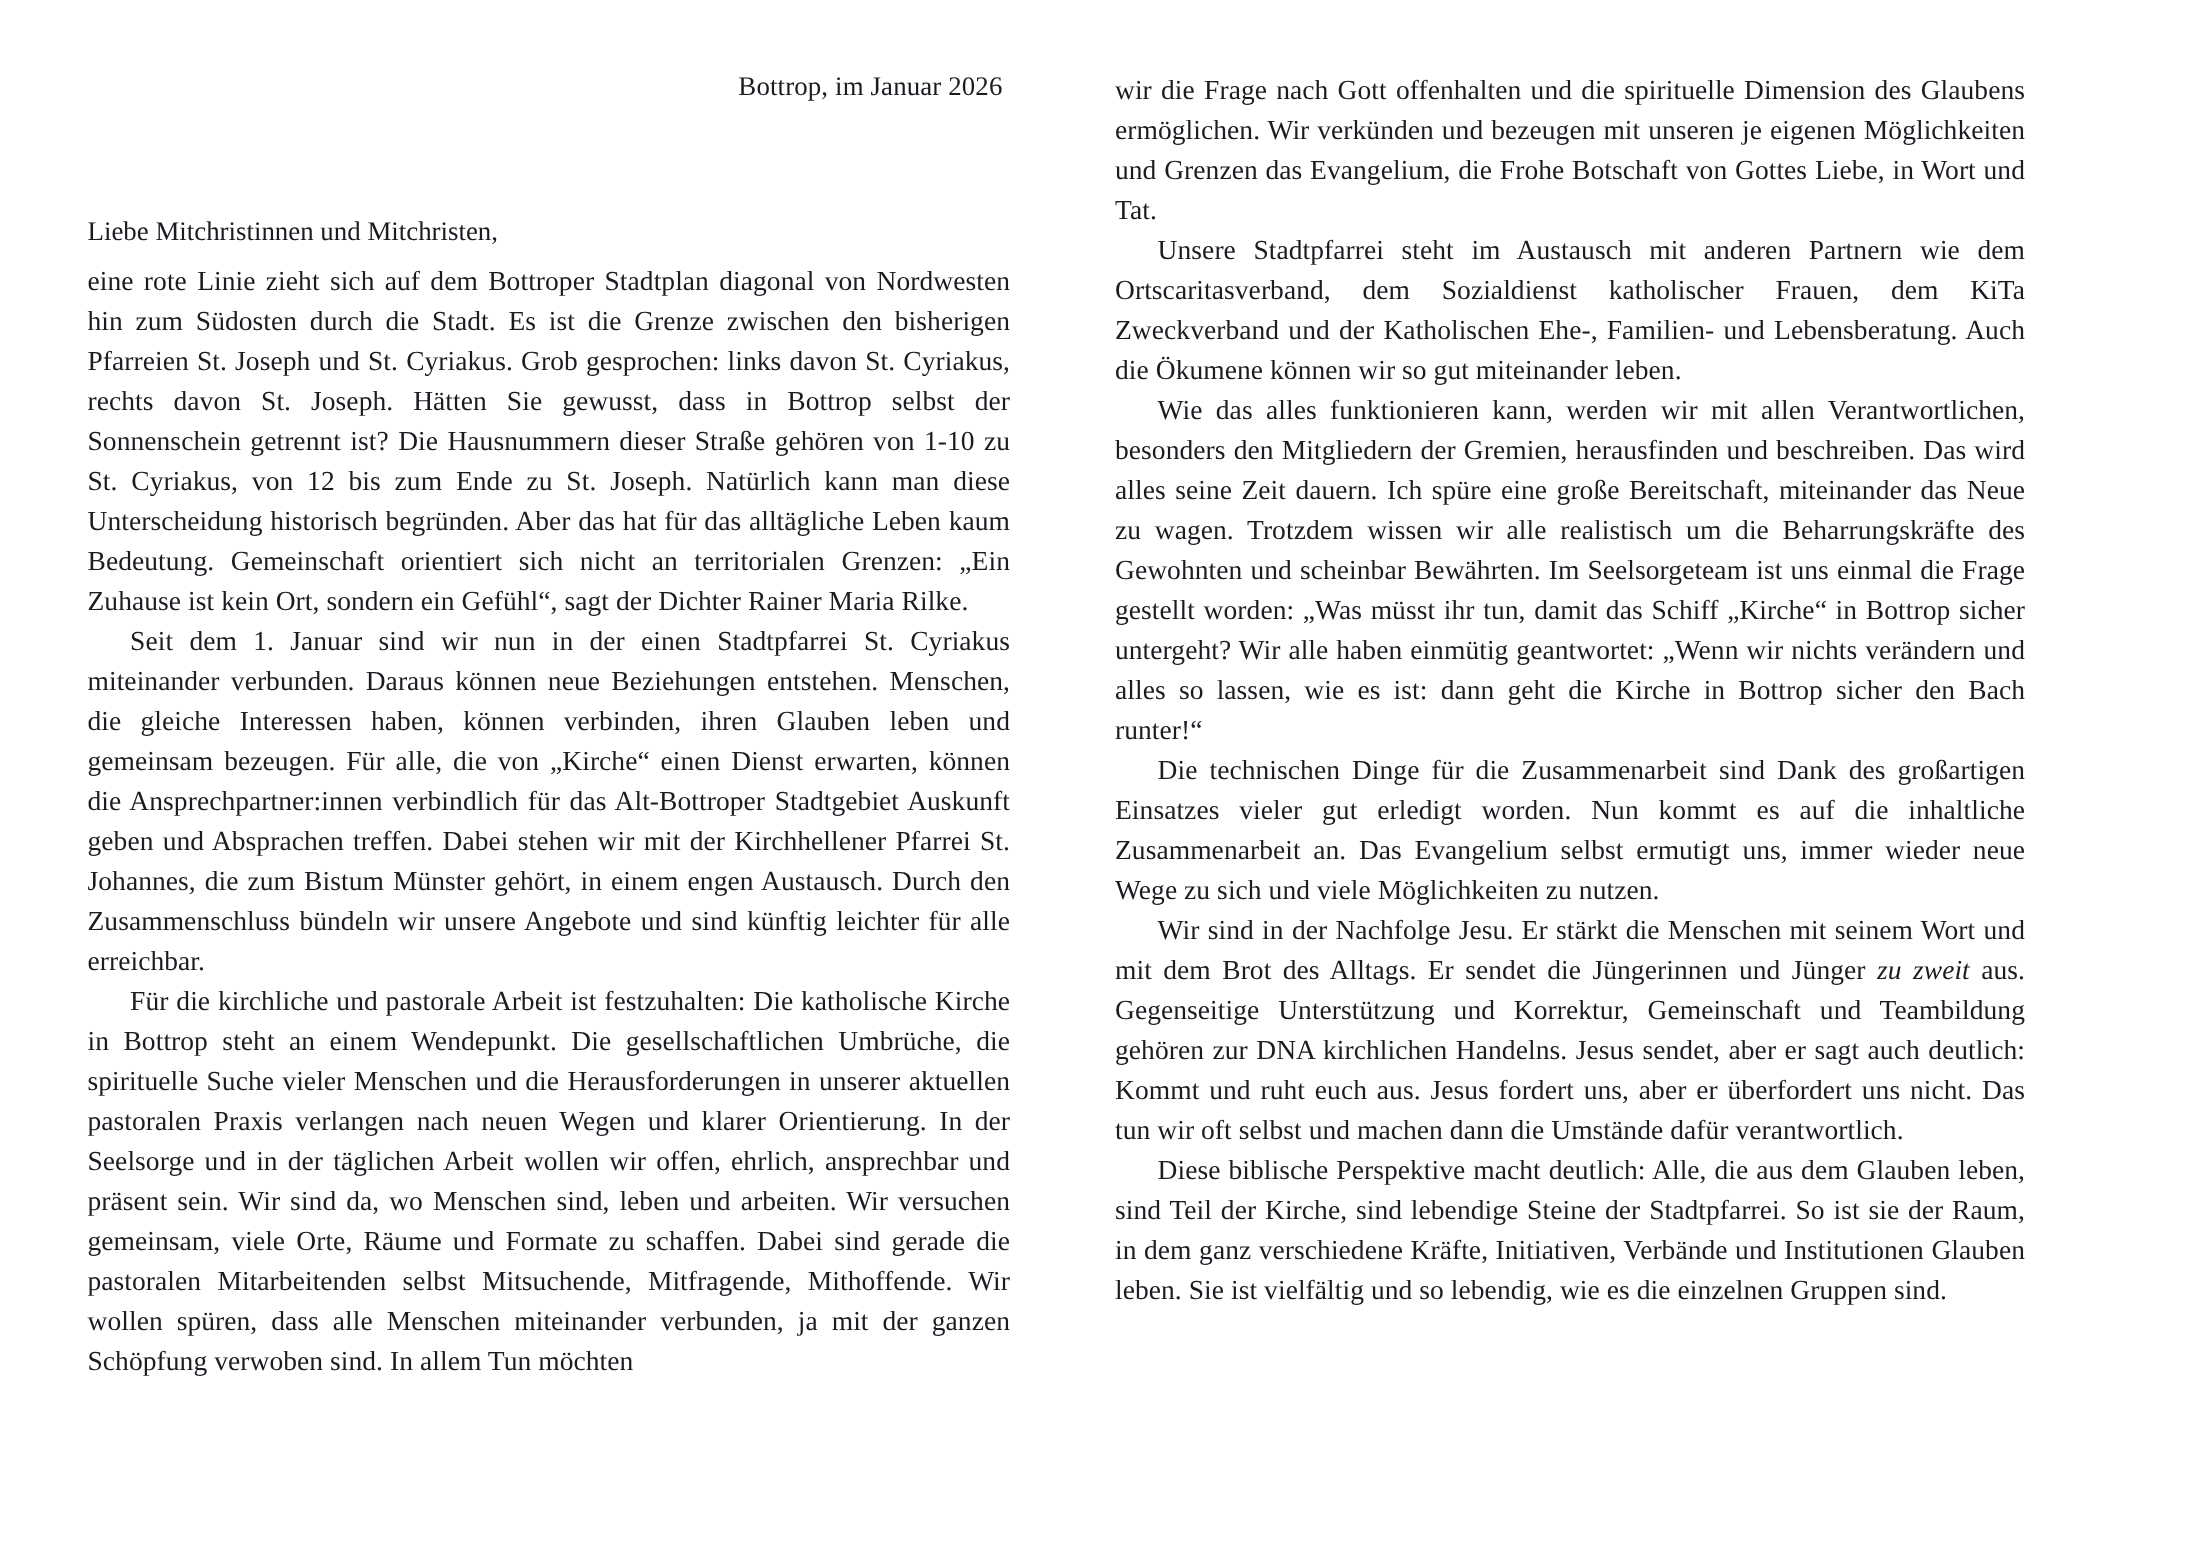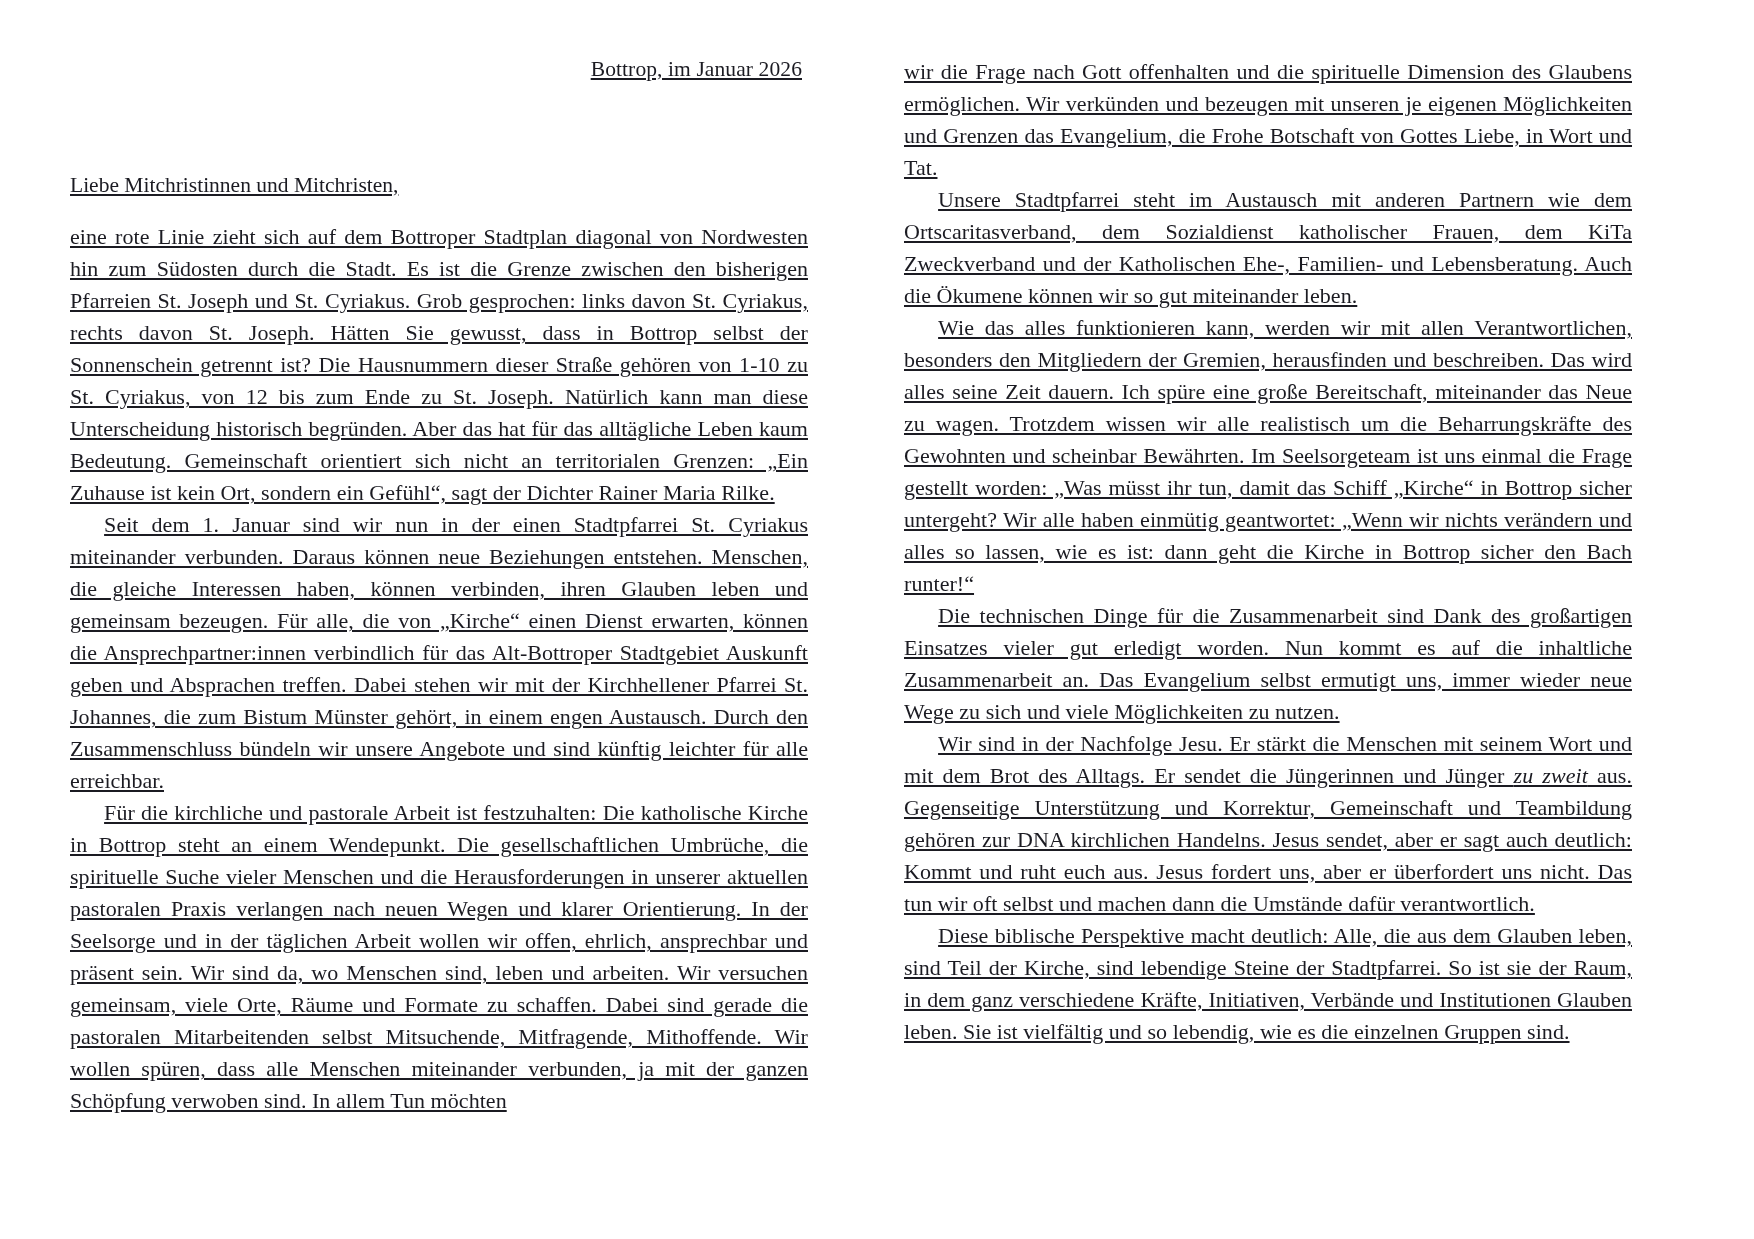--- a/index.html
+++ b/index.html
@@ -16,23 +16,22 @@
   }
   .page {
     position: relative;
     width: 1754px;
     height: 1239px;
     box-sizing: border-box;
     padding: 56px 70px 40px 70px;
   }
   .columns {
     display: flex;
-    gap: 12px;
+    gap: 0px;
     height: 100%;
-    text-decoration: underline;
   }
   .col {
     box-sizing: border-box;
   }
   .col-left {
     width: 760px;
     padding-right: 22px;
   }
   .col-right {
     width: 790px;
@@ -42,21 +41,21 @@
     text-align: right;
     font-size: 21.5px;
     line-height: 1.3;
     padding-right: 6px;
     margin-bottom: 86px;
     letter-spacing: 0.1px;
   }
   .salutation {
     font-size: 21.5px;
     line-height: 1.42;
-    margin-bottom: 21px;
+    margin-bottom: 9px;
   }
   p.para {
     font-size: 22px;
     line-height: 1.455;
     margin: 0;
     text-align: justify;
     text-justify: inter-word;
     hyphens: manual;
     letter-spacing: 0.05px;
   }

